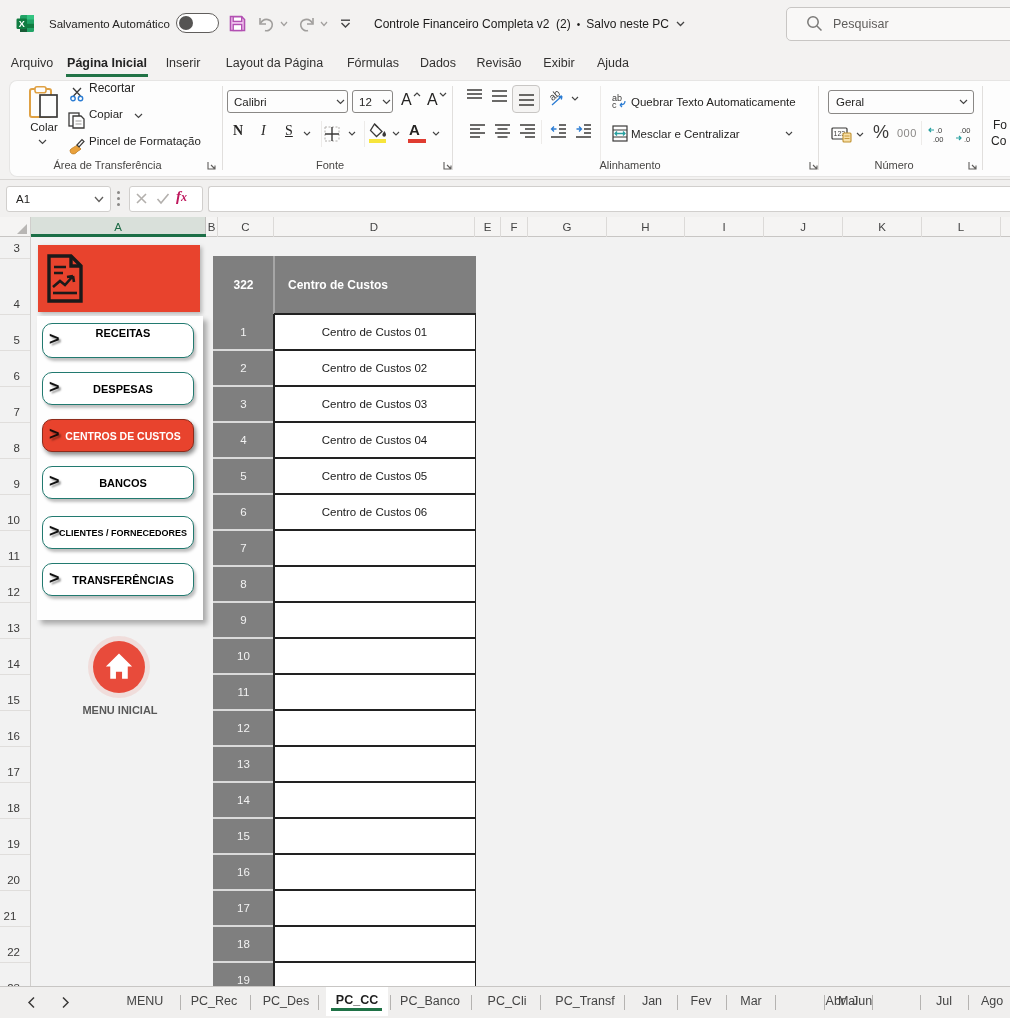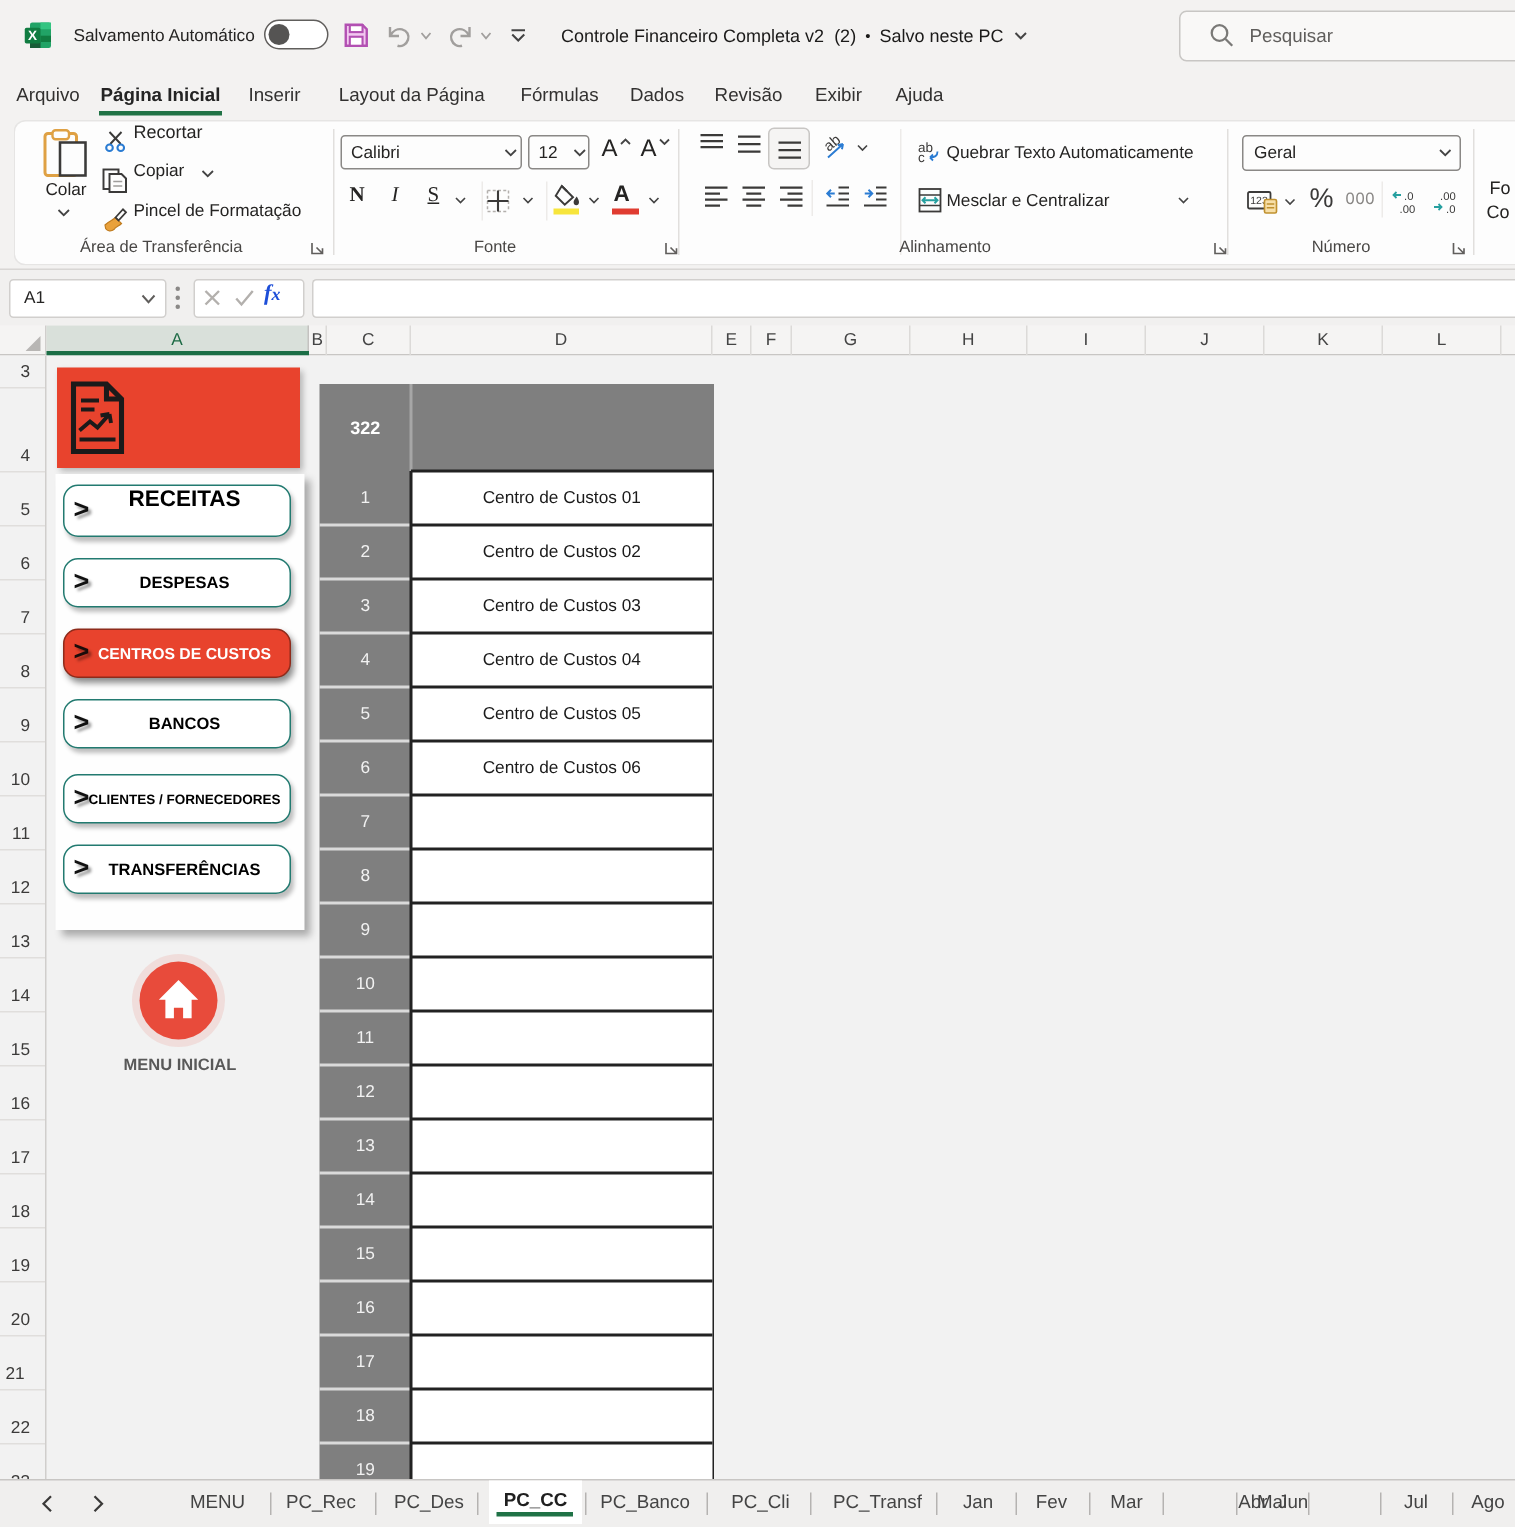--- a/index.html
+++ b/index.html
@@ -284,21 +284,21 @@
   <div class="a" style="left:117px;top:11px;width:3px;height:3px;border-radius:50%;background:#8a8886"></div>
   <div class="a" style="left:117px;top:17px;width:3px;height:3px;border-radius:50%;background:#8a8886"></div>
   <div class="a" style="left:117px;top:23px;width:3px;height:3px;border-radius:50%;background:#8a8886"></div>
   <div class="a" style="left:129px;top:6px;width:74px;height:26px;background:#fff;border:1px solid #d1cfcd;border-radius:3px"></div>
   <svg class="a" style="left:135px;top:12px" width="13" height="13" viewBox="0 0 13 13">
       <path d="M2 2 L11 11 M11 2 L2 11" stroke="#b3b0ad" stroke-width="1.6"></path>
     </svg>
   <svg class="a" style="left:156px;top:12px" width="14" height="13" viewBox="0 0 14 13">
       <path d="M1.5 7 L5 11 L12.5 2" fill="none" stroke="#b3b0ad" stroke-width="1.6"></path>
     </svg>
-  <div class="a" style="left:176px;top:8px;font-size:15px;color:#1d4ed8;font-family:'Liberation Serif',serif;font-style:italic;font-weight:bold">f<span style="font-size:12px">x</span></div>
+  <div class="a" style="left:176px;top:8px;font-size:15px;color:#be185d;font-family:'Liberation Serif',serif;font-style:italic;font-weight:bold">f<span style="font-size:12px">x</span></div>
   <div class="a" style="left:208px;top:6px;width:802px;height:26px;background:#fff;border:1px solid #d1cfcd;border-radius:3px 0 0 3px;border-right:none"></div>
 </div>
 
 <div class="a" style="left:0;top:217px;width:1010px;height:20px;background:#f5f4f3;border-bottom:1px solid #c8c6c4;font-size:11.5px;color:#444">
   <div class="a" style="left:0;top:0;width:31px;height:20px;border-right:1px solid #d0cecc"></div>
   <svg class="a" style="left:17px;top:7px" width="11" height="11" viewBox="0 0 11 11">
       <path d="M10 0 L10 10 L0 10 Z" fill="#b8b6b4"></path>
     </svg>
   <div class="a ctr" style="left:31px;top:0;width:175px;height:20px;background:#d9e0da;color:#1d6b45;border-right:1px solid #c4c2c0">A</div>
   <div class="a" style="left:31px;top:16.5px;width:175px;height:3.5px;background:#1b6e46"></div>
@@ -358,20 +358,21 @@
       <div class="a" style="left:0;top:599px;width:20px;height:16px;font-size:11.5px;color:#3b3a39;text-align:right;line-height:16px">19</div>
       <div class="a" style="left:0;top:635px;width:20px;height:16px;font-size:11.5px;color:#3b3a39;text-align:right;line-height:16px">20</div>
       <div class="a" style="left:0;top:671px;width:20px;height:16px;font-size:11.5px;color:#3b3a39;text-align:center;line-height:16px">21</div>
       <div class="a" style="left:0;top:707px;width:20px;height:16px;font-size:11.5px;color:#3b3a39;text-align:right;line-height:16px">22</div>
       <div class="a" style="left:0;top:743px;width:20px;height:16px;font-size:11.5px;color:#3b3a39;text-align:right;line-height:16px">23</div>
     </div>
 
   <div class="a" style="left:213px;top:19px;width:263px;height:58px;background:#7f7f7f"></div>
   <div class="a" style="left:273px;top:19px;width:2px;height:58px;background:#a6a6a6"></div>
   <div class="a ctr" style="left:213px;top:19px;width:61px;height:58px;font-size:12px;font-weight:bold;color:#fff">322</div>
+  <div class="a vc" style="left:288px;top:19px;height:58px;font-size:12px;font-weight:bold;color:#fff">Centro de Custos</div>
 
   <div class="a" style="left:213px;top:77px;width:61px;height:672px;background:#7f7f7f"></div>
 
   <div class="a" style="left:274px;top:77px;width:201px;height:672px;background:#fff"></div>
   <div id="tablerows">
       <div class="a ctr" style="left:213px;top:77px;width:61px;height:36px;font-size:11.5px;color:#f2f2f2">1</div>
       <div class="a ctr" style="left:274px;top:77px;width:201px;height:36px;font-size:11.5px;color:#1a1a1a">Centro de Custos 01</div>
       <div class="a" style="left:213px;top:112.25px;width:61px;height:1.5px;background:#dadada"></div>
       <div class="a" style="left:274px;top:112.25px;width:201px;height:1.5px;background:#222"></div>
       <div class="a ctr" style="left:213px;top:113px;width:61px;height:36px;font-size:11.5px;color:#f2f2f2">2</div>
@@ -442,21 +443,21 @@
     <path d="M4 2 h22 l10 10 v35 h-32 z" fill="none" stroke="#1a1a1a" stroke-width="3.4"></path>
     <path d="M26 2 v10 h10" fill="none" stroke="#1a1a1a" stroke-width="3.4"></path>
     <path d="M9 13 h12 M9 19 h9" stroke="#1a1a1a" stroke-width="2.6"></path>
     <path d="M8 33 l7 -6 l5 4 l8 -9 M28 22 l1 6 M28 22 l-6 1" fill="none" stroke="#1a1a1a" stroke-width="2.6"></path>
     <path d="M8 39 h24" stroke="#1a1a1a" stroke-width="2.6"></path>
   </svg>
 
   <div class="a" style="left:37px;top:79px;width:166px;height:304px;background:#fefefe;box-shadow:4px 4px 5px rgba(0,0,0,0.3)"></div>
   <div id="buttons">
       <div class="a" style="left:42px;top:86px;width:152px;height:35px;border-radius:10px;background:#fff;border:1.5px solid #227a70;color:#000;box-shadow:2px 3px 3px rgba(0,0,0,0.25)"></div>
-      <div class="a ctr" style="left:52px;top:86px;width:142px;height:19px;font-size:15px;font-weight:bold;color:#000">RECEITAS</div>
+      <div class="a ctr" style="left:52px;top:86px;width:142px;height:19px;font-size:11px;font-weight:bold;color:#000">RECEITAS</div>
       <div class="a" style="left:49px;top:91.5px;font-size:18px;font-weight:bold;color:#111;text-shadow:2px 2px 2px rgba(0,0,0,0.4)">&gt;</div>
       <div class="a" style="left:42px;top:135px;width:152px;height:33px;border-radius:10px;background:#fff;border:1.5px solid #227a70;color:#000;box-shadow:2px 3px 3px rgba(0,0,0,0.25)"></div>
       <div class="a ctr" style="left:52px;top:135px;width:142px;height:33px;font-size:11px;font-weight:bold;color:#000">DESPESAS</div>
       <div class="a" style="left:49px;top:139.5px;font-size:18px;font-weight:bold;color:#111;text-shadow:2px 2px 2px rgba(0,0,0,0.4)">&gt;</div>
       <div class="a" style="left:42px;top:182px;width:152px;height:33px;border-radius:10px;background:#e8432d;border:1.5px solid #8e2b1b;color:#ffffff;box-shadow:2px 3px 4px rgba(0,0,0,0.45)"></div>
       <div class="a ctr" style="left:52px;top:182px;width:142px;height:33px;font-size:10.5px;font-weight:bold;color:#fff">CENTROS DE CUSTOS</div>
       <div class="a" style="left:49px;top:186.5px;font-size:18px;font-weight:bold;color:#1a0c0a;text-shadow:2px 2px 2px rgba(0,0,0,0.4)">&gt;</div>
       <div class="a" style="left:42px;top:229px;width:152px;height:33px;border-radius:10px;background:#fff;border:1.5px solid #227a70;color:#000;box-shadow:2px 3px 3px rgba(0,0,0,0.25)"></div>
       <div class="a ctr" style="left:52px;top:229px;width:142px;height:33px;font-size:11px;font-weight:bold;color:#000">BANCOS</div>
       <div class="a" style="left:49px;top:233.5px;font-size:18px;font-weight:bold;color:#111;text-shadow:2px 2px 2px rgba(0,0,0,0.4)">&gt;</div>

